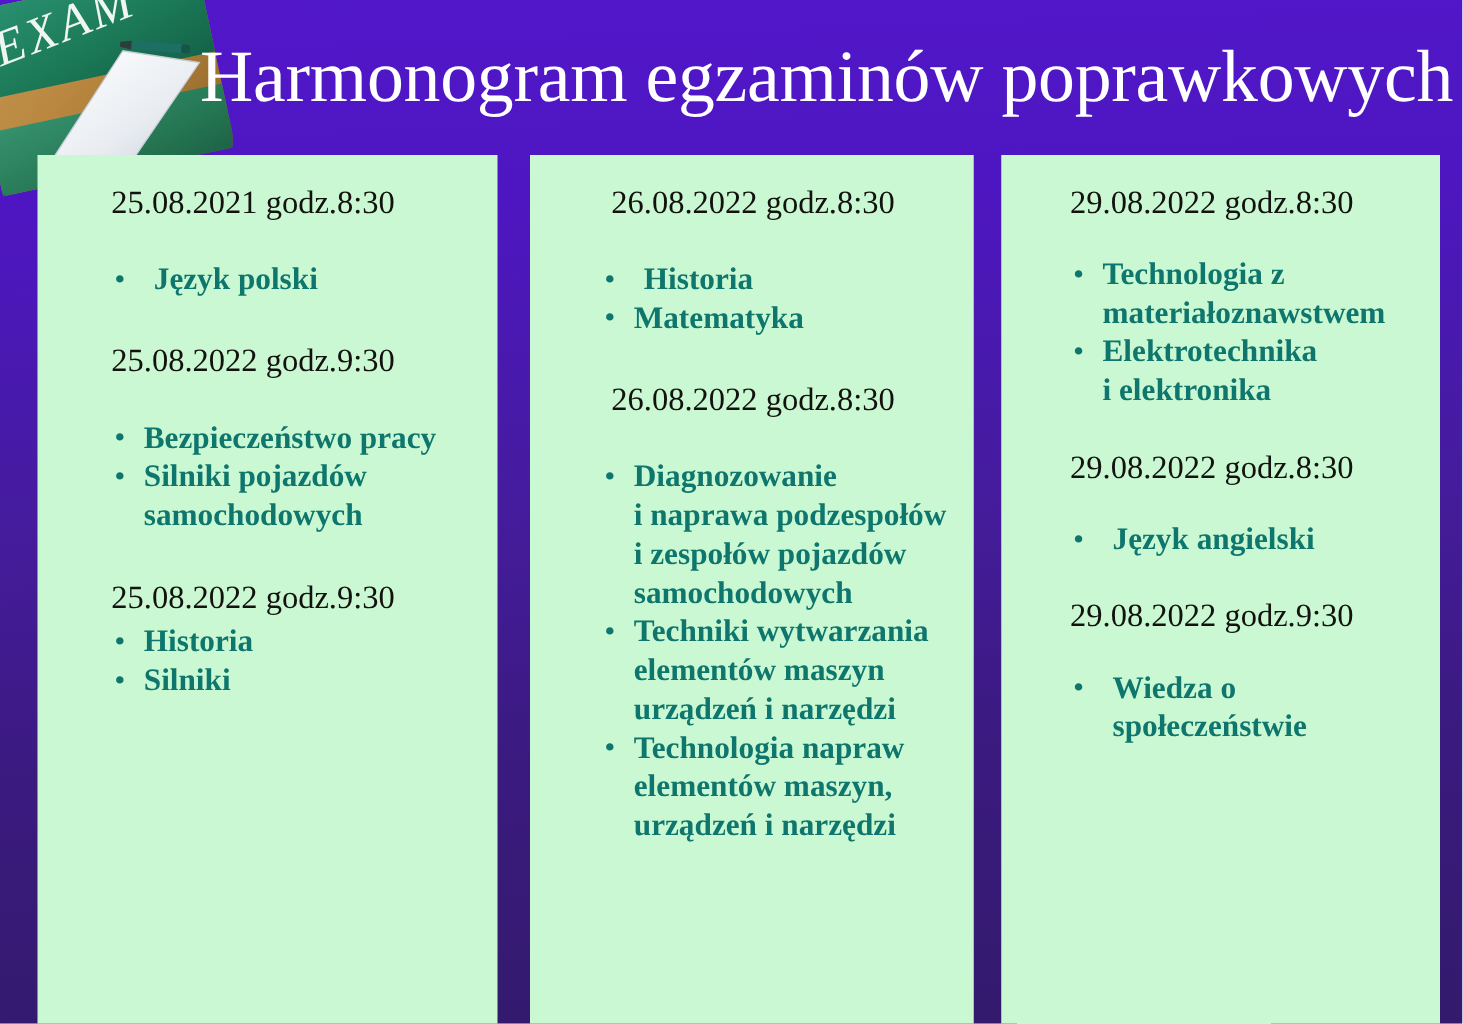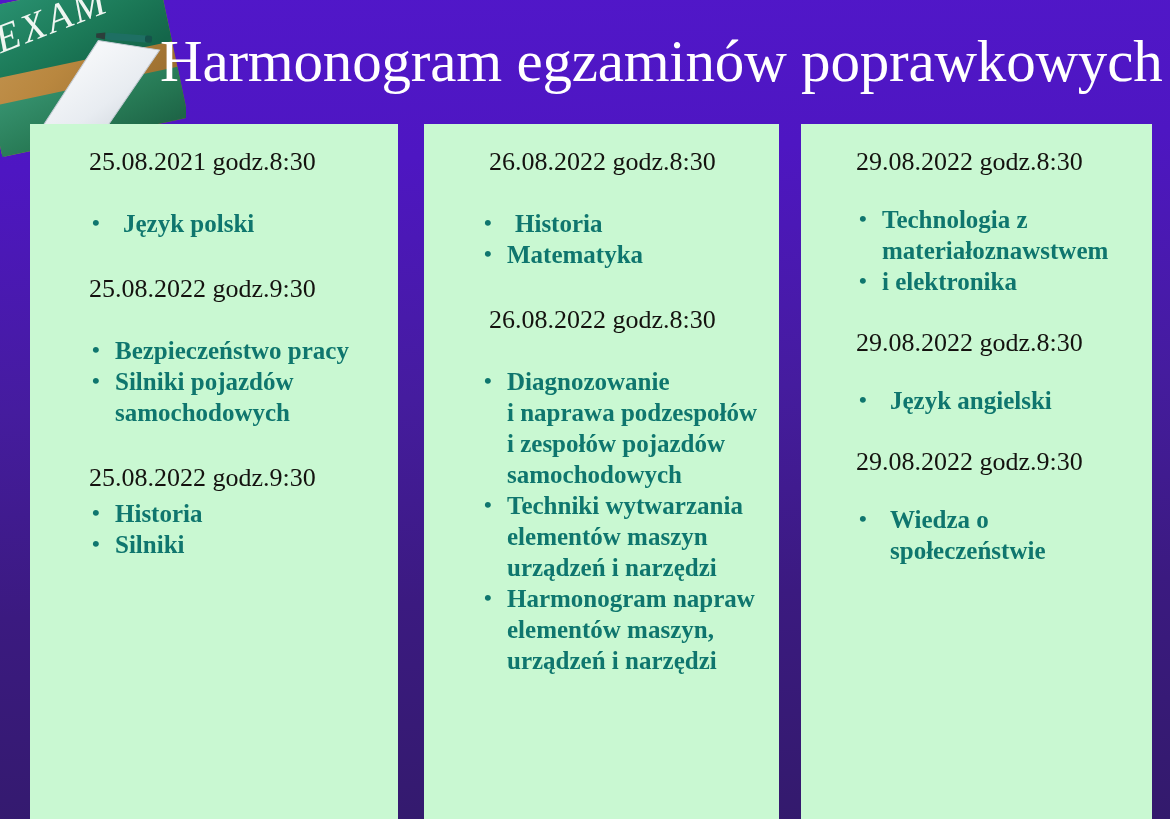--- a/index.html
+++ b/index.html
@@ -218,38 +218,39 @@
             <span class="cont">i naprawa podzespołów</span>
             <span class="cont">i zespołów pojazdów</span>
             <span class="cont">samochodowych</span>
           </li>
           <li>
             <span class="cont">Techniki wytwarzania</span>
             <span class="cont">elementów maszyn</span>
             <span class="cont">urządzeń i narzędzi</span>
           </li>
           <li>
-            <span class="cont">Harmonogram napraw</span>
+            <span class="cont">Technologia napraw</span>
             <span class="cont">elementów maszyn,</span>
             <span class="cont">urządzeń i narzędzi</span>
           </li>
         </ul>
       </div>
   </div>
 
   <div class="panel" id="panel-3">
     <div class="panel-inner">
         <div class="date block">29.08.2022 godz.8:30</div>
         <div style="height: 26px;"></div>
         <ul class="items">
           <li>
             <span class="cont">Technologia z</span>
             <span class="cont">materiałoznawstwem</span>
           </li>
           <li>
+            <span class="cont">Elektrotechnika</span>
             <span class="cont">i elektronika</span>
           </li>
         </ul>
         <div style="height: 30px;"></div>
         <div class="date block">29.08.2022 godz.8:30</div>
         <div style="height: 26px;"></div>
         <ul class="items">
           <li class="loose">
             <span class="cont">Język angielski</span>
           </li>

